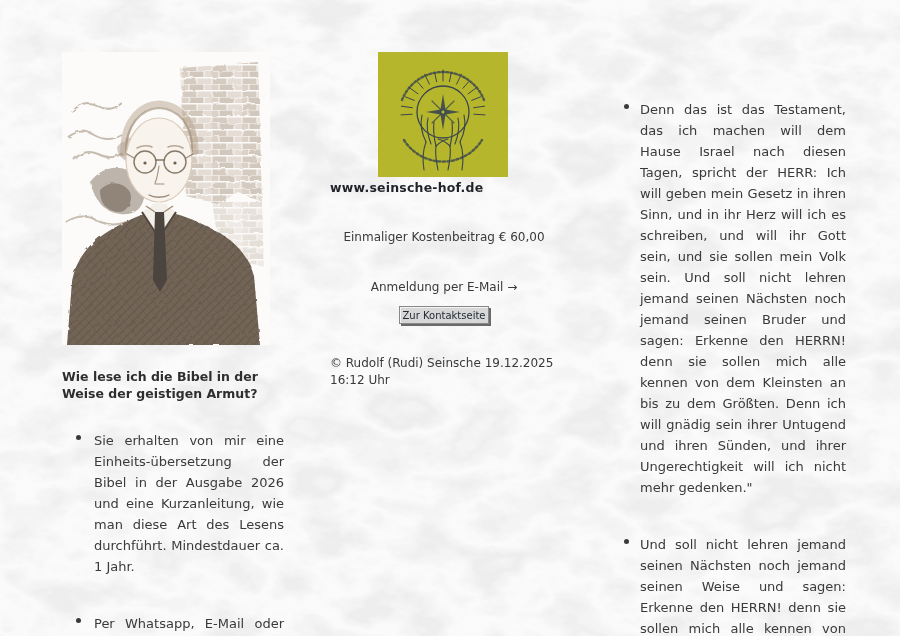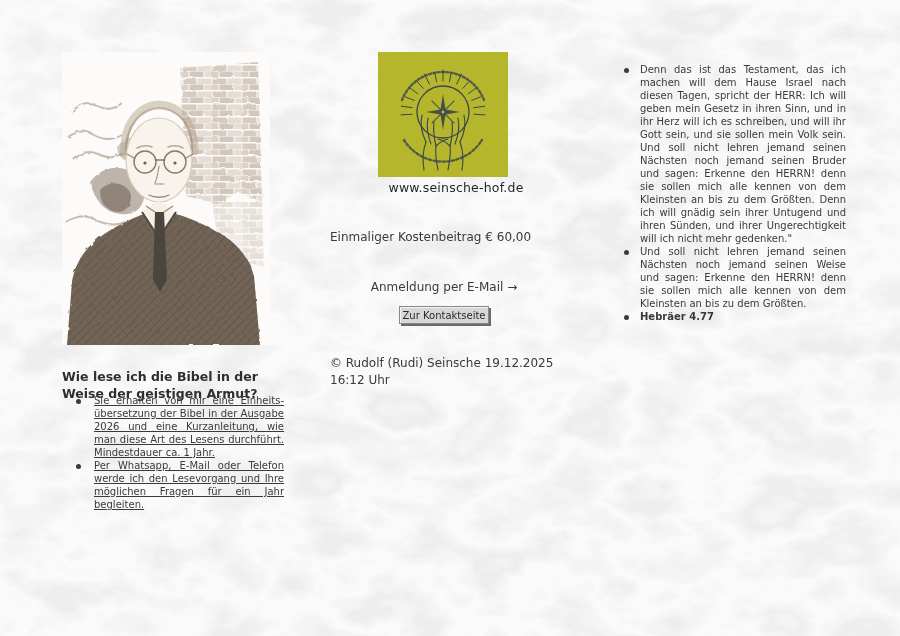--- a/index.html
+++ b/index.html
@@ -17,40 +17,40 @@
   .left-heading{
     left:62px;top:368px;width:224px;
     font-size:12.5px;font-weight:bold;line-height:17px;color:#2e2e2e;
   }
   .left-list{left:62px;top:394px;width:222px;}
 
   
   ul.blist{list-style:none;margin:0;padding:0;}
   ul.blist li{
     position:relative;text-align:justify;
-    font-size:10px;line-height:13px;
-  }
-  .left-list li{padding-left:32px;text-decoration:underline;}
+    font-size:13px;line-height:21px;margin-top:36px;
+  }
+  .left-list li{padding-left:32px;}
   .left-list li::before{left:14px;}
   .right-list li{padding-left:18px;}
   .right-list li::before{left:2px;}
   ul.blist li::before{
     content:"";position:absolute;top:5px;
     width:5px;height:5px;border-radius:50%;background:#3a3a3a;
   }
   li.bold-item{font-weight:bold;}
 
   
   .logo{left:378px;top:52px;width:130px;height:125px;}
   .site-url{
-    left:342px;top:180px;width:228px;text-align:center;
-    font-size:12.5px;font-weight:normal;color:#1f2228;letter-spacing:.2px;
+    left:330px;top:180px;width:228px;text-align:left;
+    font-size:12.5px;font-weight:bold;color:#1f2228;letter-spacing:.2px;
     cursor:pointer;
   }
-  .price-line{left:330px;top:230px;width:228px;text-align:left;font-size:12px;}
+  .price-line{left:330px;top:230px;width:228px;text-align:center;font-size:12px;}
   .signup-line{left:330px;top:280px;width:228px;text-align:center;font-size:12px;}
   .contact-btn{
     left:399px;top:306px;width:90px;height:18px;
     font-family:"DejaVu Sans","Liberation Sans",sans-serif;
     font-size:10px;color:#222a33;
     background:#d7d7d7;
     border:1px solid #888;
     box-shadow:2px 2px 0 #6a6a6a, inset 1px 1px 0 #f4f4f4;
     padding:0;cursor:pointer;text-align:center;
   }

